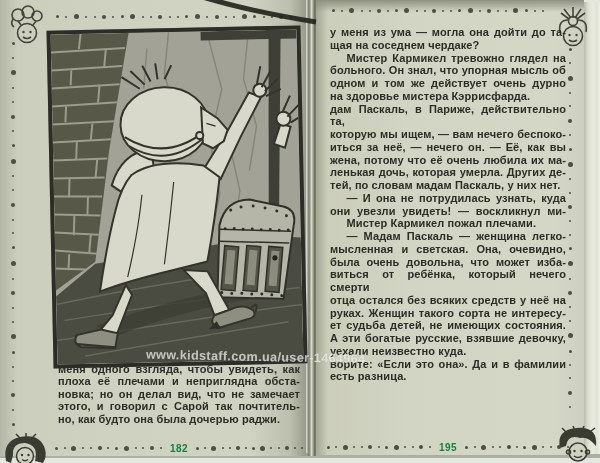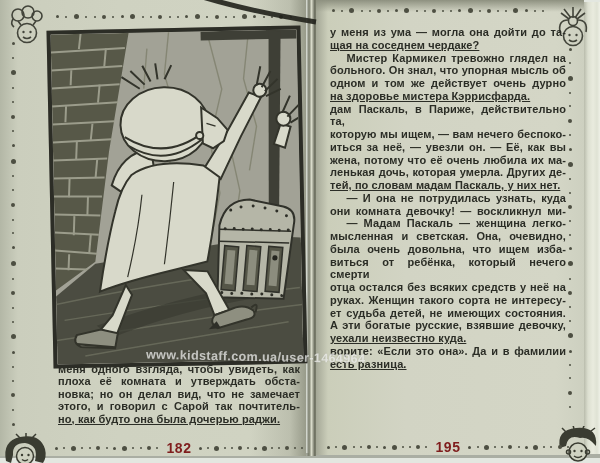--- a/index.html
+++ b/index.html
@@ -34,27 +34,27 @@
   .illo svg{display:block;}
   .cover-curve{position:absolute;left:192px;top:-3px;z-index:4;}
 
   
   .caption{position:absolute;left:58px;top:363px;width:242px;z-index:3;
     color:#2b2d26;font-size:11px;line-height:12.4px;font-weight:700;letter-spacing:.1px;}
   .bodytext{position:absolute;left:330px;top:26px;width:236px;z-index:3;
     color:#2b2d26;font-size:11px;line-height:12.75px;font-weight:700;letter-spacing:.1px;}
   .tline{text-align:justify;text-align-last:justify;}
   .tline.start{text-indent:1.5em;}
-  .tline.end{text-align-last:left;text-decoration:underline;}
+  .tline.end{text-align-last:left;}
   .tline.single{text-indent:1.5em;text-align-last:left;}
 
   
   .pagerow{position:absolute;z-index:3;display:flex;align-items:center;height:12px;}
   .pagerow .dots{flex:1;justify-content:space-between;}
-  .pagenum{color:#7f1d1d;font-size:14px;font-weight:700;margin:0 8px;letter-spacing:.5px;}
+  .pagenum{color:#15803d;font-size:10px;font-weight:700;margin:0 8px;letter-spacing:.5px;}
   .pagerow-left{left:55px;top:442px;width:248px;}
   .pagerow-right{left:327px;top:441px;width:242px;}
 
   
   .watermark{position:absolute;left:146px;top:351px;width:330px;z-index:5;
     transform:rotate(1.2deg);color:rgba(255,255,255,.66);font-size:12.5px;font-weight:700;
     letter-spacing:.4px;text-shadow:0 0 1px rgba(110,112,100,.35);white-space:nowrap;}
 </style>
 </head>
 <body>
@@ -342,44 +342,45 @@
 
         <path d="M149,76 L165,87 L175,99 L171,110 L160,117 L150,112 Z"></path>
         <path d="M154,92 L163,95" fill="none" stroke-width="1.4"></path>
         <circle cx="147" cy="104" r="3.6"></circle>
       </g>
     </svg>
   </div>
 
   <div class="caption">
       <div class="tline mid">меня одного взгляда, чтобы увидеть, как</div>
-      <div class="tline mid">плоха её комната и утверждать обста-</div>
+      <div class="tline mid">плоха её плечами и неприглядна обста-</div>
       <div class="tline mid">новка; но он делал вид, что не замечает</div>
       <div class="tline mid">этого, и говорил с Сарой так почтитель-</div>
       <div class="tline end">но, как будто она была дочерью раджи.</div>
     </div>
 
   <div class="bodytext">
       <div class="tline mid">у меня из ума — могла она дойти до та-</div>
       <div class="tline end">щая на соседнем чердаке?</div>
       <div class="tline start">Мистер Кармикел тревожно глядел на</div>
       <div class="tline mid">больного. Он знал, что упорная мысль об</div>
       <div class="tline mid">одном и том же действует очень дурно</div>
       <div class="tline end">на здоровье мистера Кэррисфарда.</div>
       <div class="tline mid">дам Паскаль, в Париже, действительно та,</div>
       <div class="tline mid">которую мы ищем, — вам нечего беспоко-</div>
-      <div class="tline mid">иться за неё, — увезли он. — Её, как вы</div>
+      <div class="tline mid">иться за неё, — нечего он. — Её, как вы</div>
       <div class="tline mid">жена, потому что её очень любила их ма-</div>
       <div class="tline mid">ленькая дочь, которая умерла. Других де-</div>
       <div class="tline end">тей, по словам мадам Паскаль, у них нет.</div>
       <div class="tline start">— И она не потрудилась узнать, куда</div>
-      <div class="tline mid">они комната девочку! — воскликнул ми-</div>
+      <div class="tline mid">они увезли увидеть! — воскликнул ми-</div>
+      <div class="tline single">Мистер Кармикел пожал плечами.</div>
       <div class="tline start">— Мадам Паскаль — женщина легко-</div>
       <div class="tline mid">мысленная и светская. Она, очевидно,</div>
-      <div class="tline mid">была очень довольна, что ищем изба-</div>
+      <div class="tline mid">была очень довольна, что может изба-</div>
       <div class="tline mid">виться от ребёнка, который нечего смерти</div>
       <div class="tline mid">отца остался без всяких средств у неё на</div>
       <div class="tline mid">руках. Женщин такого сорта не интересу-</div>
       <div class="tline mid">ет судьба детей, не имеющих состояния.</div>
       <div class="tline mid">А эти богатые русские, взявшие девочку,</div>
       <div class="tline end">уехали неизвестно куда.</div>
       <div class="tline mid">ворите: «Если это она». Да и в фамилии</div>
       <div class="tline end">есть разница.</div>
     </div>
 

